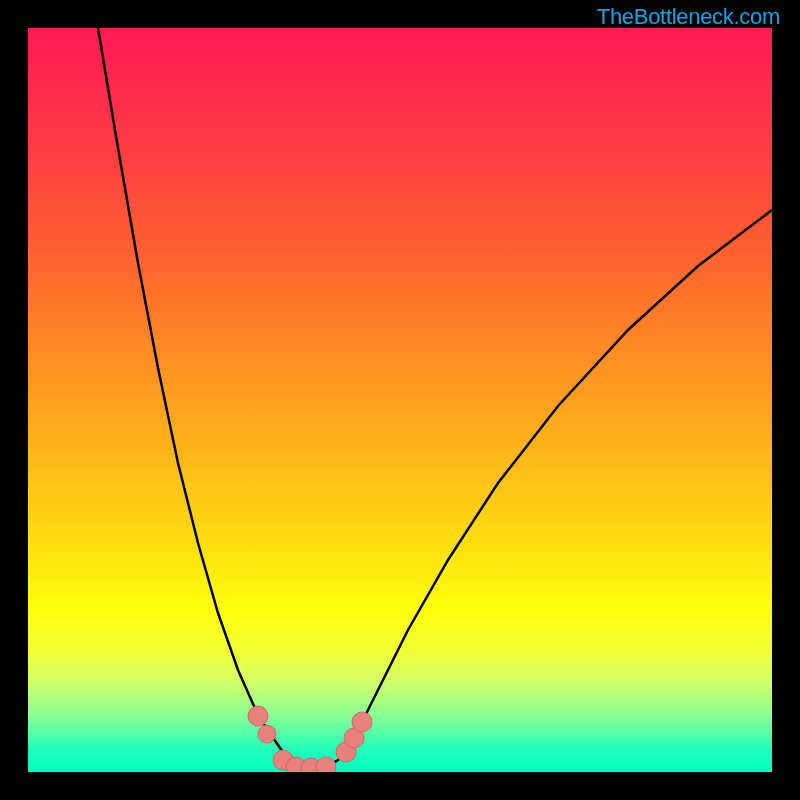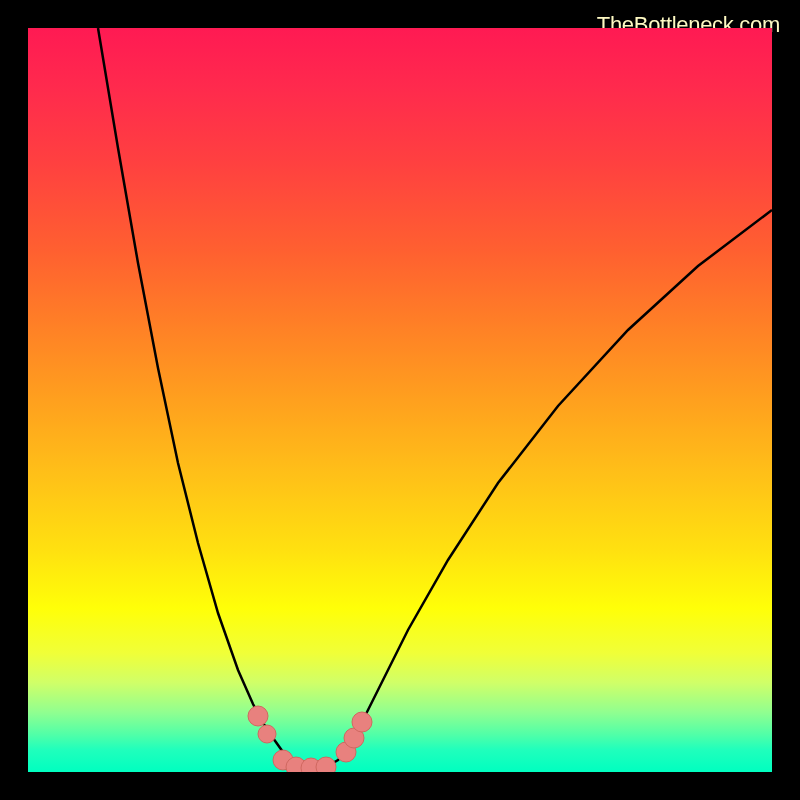--- a/index.html
+++ b/index.html
@@ -29,25 +29,25 @@
       #f0ff38 84%,
       #d0ff68 88%,
       #90ff90 92%,
       #50ffa8 95%,
       #20ffbc 97%,
       #00ffc0 100%
     );
   }
   .watermark {
     position: absolute;
-    top: 12px;
+    top: 4px;
     right: 20px;
     font-family: Arial, Helvetica, sans-serif;
     font-size: 22px;
-    color: #fef9c3;
+    color: #0ea5e9;
     letter-spacing: -0.3px;
   }
   svg.curves {
     position: absolute;
     left: 0;
     top: 0;
     width: 744px;
     height: 744px;
   }
   .marker {

